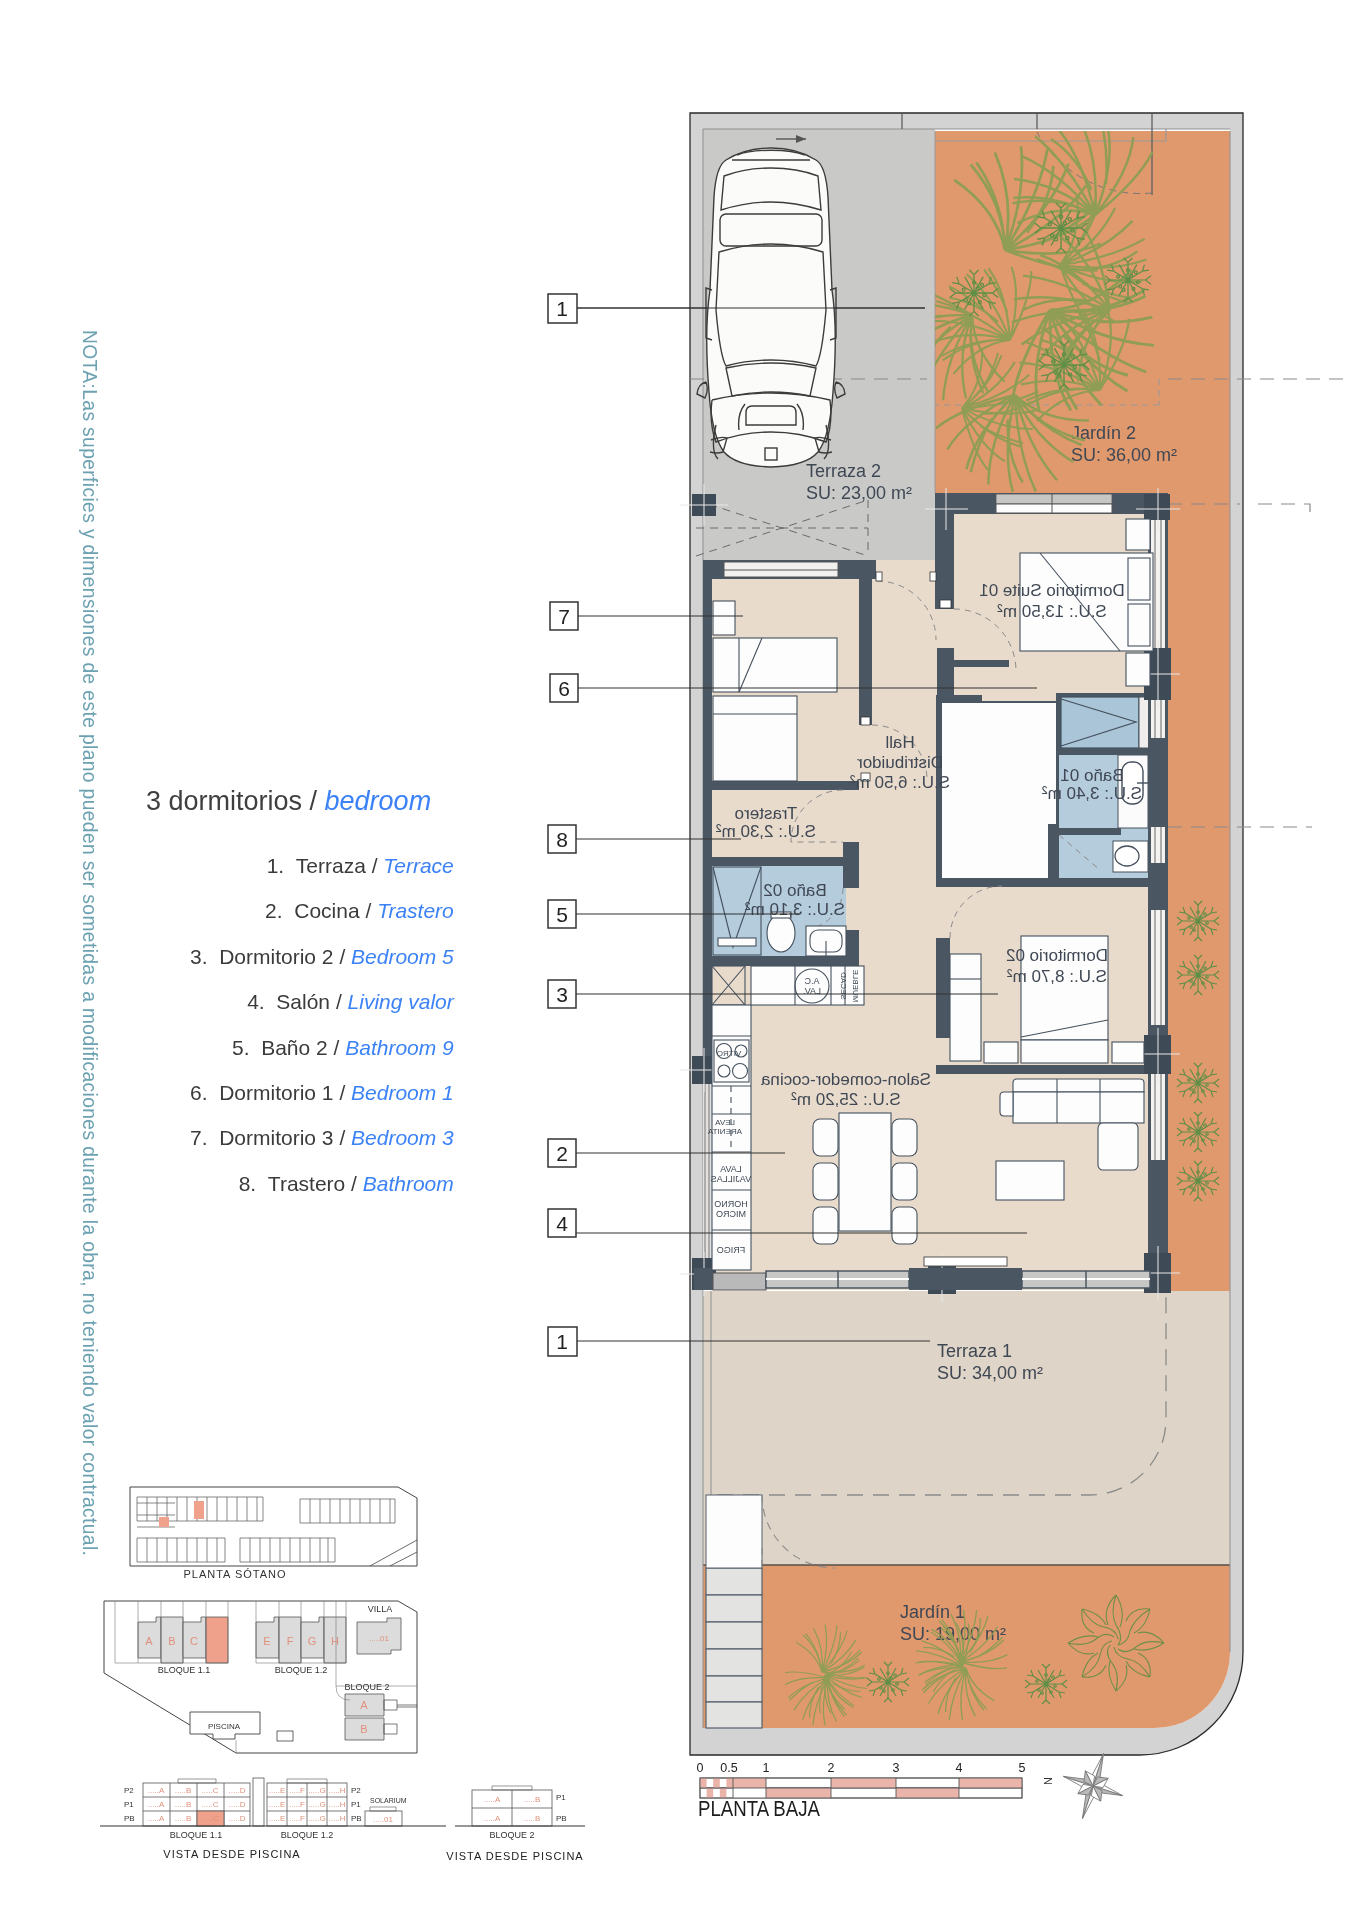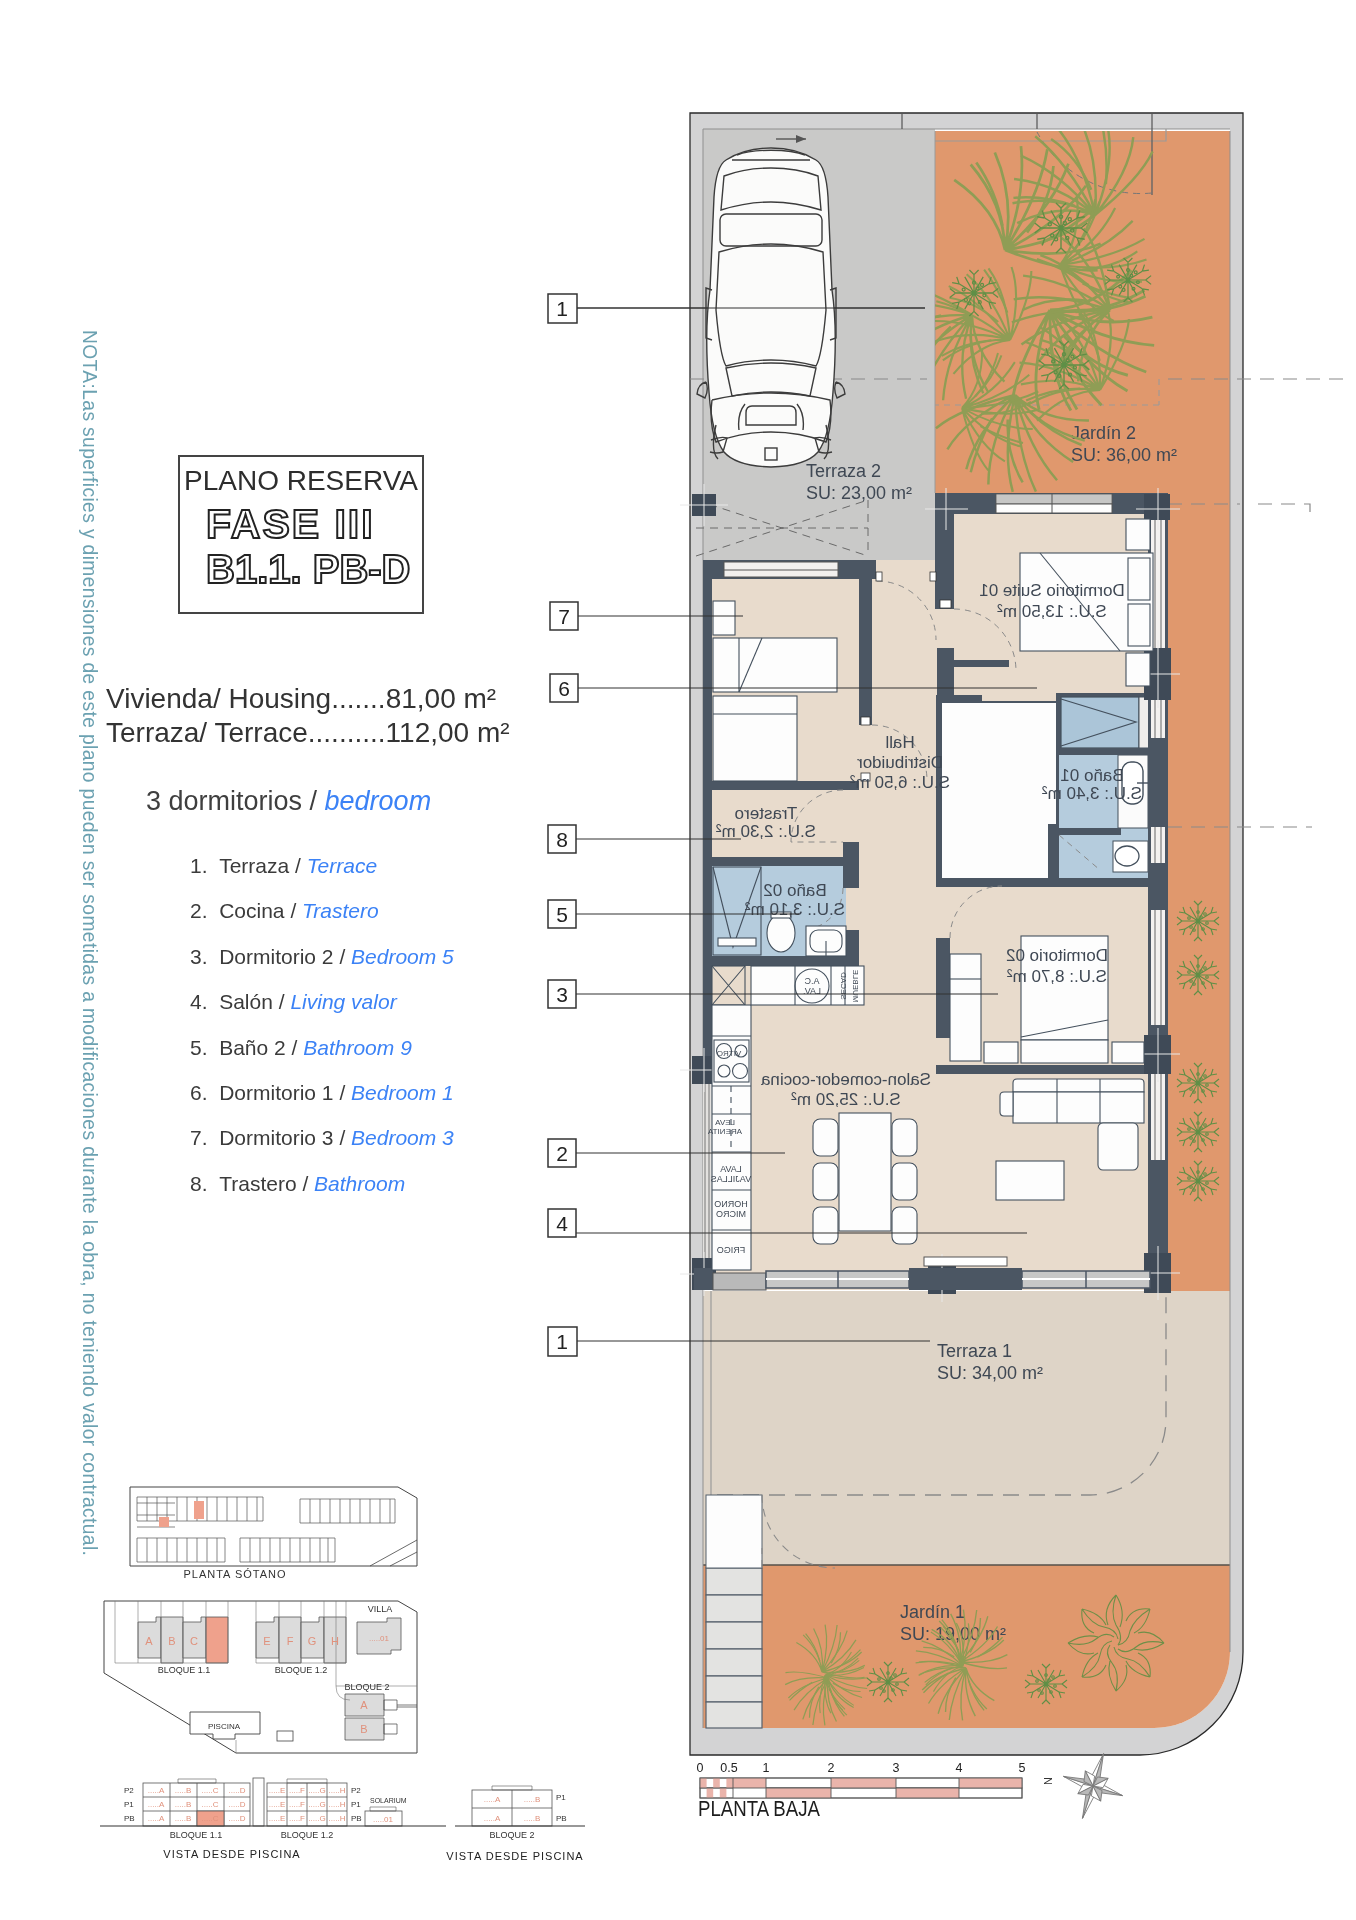--- a/index.html
+++ b/index.html
@@ -11,37 +11,25 @@
 </style>
 </head>
 <body>
 <div id="page">
 
 <div class="abs" style="left:72px;top:330px;width:30px;height:1270px;">
   <div style="transform:rotate(90deg) scaleX(0.917);transform-origin:0 0;position:absolute;left:30px;top:0;width:1270px;
        font-size:21px;color:#6ba1b1;letter-spacing:0.4px;white-space:nowrap;">NOTA:Las superficies y dimensiones de este plano pueden ser sometidas a modificaciones durante la obra, no teniendo valor contractual.</div>
 </div>
 
-<div class="abs" style="left:178px;top:455px;width:242px;height:155px;border:2px solid #444;">
-
-  <div style="text-align:center;margin-top:8px;font-size:28px;color:#2d2d2d;">PLANO RESERVA</div>
-
-  <div style="margin-left:26px;margin-top:6px;font-size:41px;font-weight:700;color:#fff;-webkit-text-stroke:2px #222;letter-spacing:2px;line-height:42px;white-space:nowrap;">FASE III</div>
-
-  <div style="margin-left:26px;margin-top:3px;font-size:40px;font-weight:700;color:#fff;-webkit-text-stroke:2px #222;letter-spacing:0px;line-height:42px;white-space:nowrap;">B1.1. PB-D</div>
-</div>
-
-<div class="abs" style="left:106px;top:682px;font-size:28px;color:#333;line-height:34px;white-space:nowrap;">
-  Vivienda/ Housing.......81,00 m²<br>
-  Terraza/ Terrace..........112,00 m²
-</div>
+
 
 <div class="abs" style="left:146px;top:786px;font-size:27px;color:#3f3f3f;">3 dormitorios / <span class="orange">bedroom</span></div>
 
-<div class="abs" style="left:190px;top:843px;font-size:21px;color:#3b3b3b;line-height:45.4px;white-space:nowrap;">
+<div class="abs" style="left:190px;top:843px;font-size:21px;color:#3b3b3b;line-height:45.4px;white-space:nowrap;text-align:right;">
   1.&nbsp;&nbsp;Terraza / <span class="orange">Terrace</span><br>
   2.&nbsp;&nbsp;Cocina / <span class="orange">Trastero</span><br>
   3.&nbsp;&nbsp;Dormitorio 2 / <span class="orange">Bedroom 5</span><br>
   4.&nbsp;&nbsp;Salón / <span class="orange">Living valor</span><br>
   5.&nbsp;&nbsp;Baño 2 / <span class="orange">Bathroom 9</span><br>
   6.&nbsp;&nbsp;Dormitorio 1 / <span class="orange">Bedroom 1</span><br>
   7.&nbsp;&nbsp;Dormitorio 3 / <span class="orange">Bedroom 3</span><br>
   8.&nbsp;&nbsp;Trastero / <span class="orange">Bathroom</span>
 </div>
 

